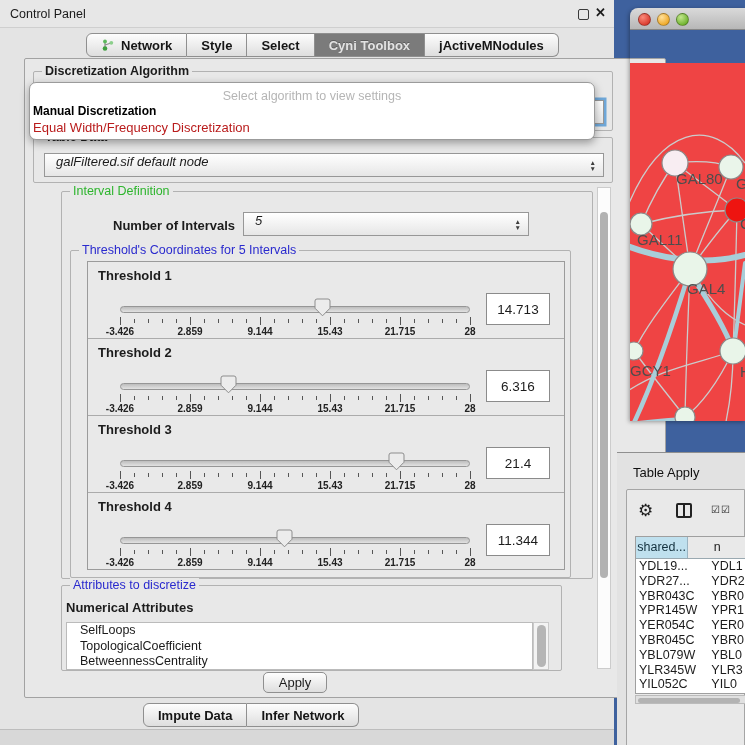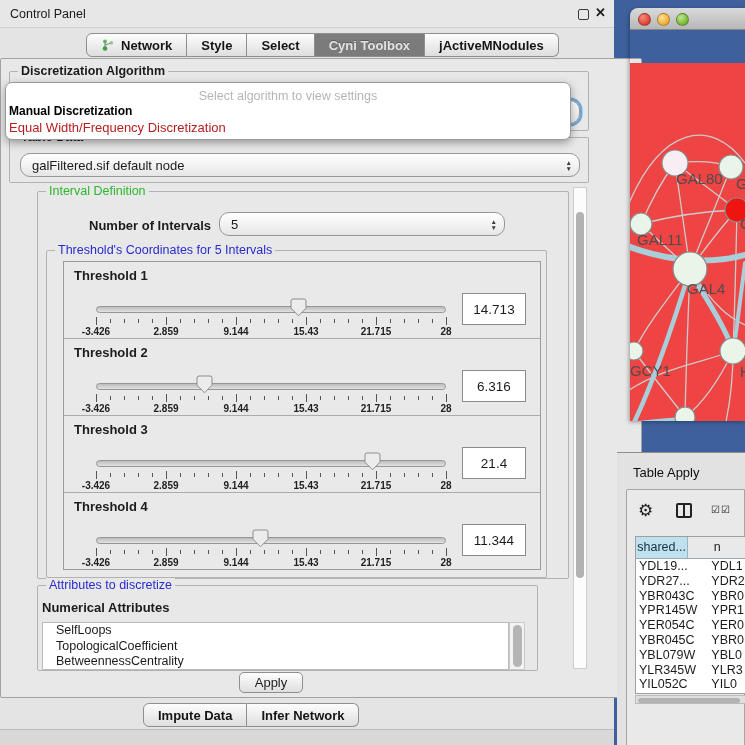--- a/index.html
+++ b/index.html
@@ -15,31 +15,31 @@
   .close-icon { position:absolute; left:595px; top:5px; font-size:13px; font-weight:bold; color:#1b1b1b; }
 
   
   .tabbar { position:absolute; top:33px; left:86px; height:24px; display:flex; }
   .tab { height:24px; display:flex; align-items:center; padding:0 14px; background:linear-gradient(#fdfdfd,#dedede); border:1px solid #8f8f8f; border-left:none; font-size:13px; font-weight:bold; color:#151515; }
   .tab.first { border-left:1px solid #8f8f8f; border-radius:6px 0 0 6px; }
   .tab.last { border-radius:0 6px 6px 0;text-align:right; }
   .tab.selected { background:#7b7b7b; color:#e3e3e3; text-shadow:0 -1px 0 #5c5c5c; }
   .tab .ticon { margin-right:6px; display:inline-flex; }
 
-  .mainpanel { position:absolute; left:0; top:58px; width:642px; height:640px; background:#e8e8e8; border:1px solid #a2a2a2; border-radius:2px; }
+  .mainpanel { position:absolute; left:24px; top:58px; width:642px; height:640px; background:#e8e8e8; border:1px solid #a2a2a2; border-radius:2px; }
 
   
   .group { position:absolute; border:1px solid #b2b2b2; border-radius:2px; }
   .group-title { position:absolute; top:-8px; left:8px; background:#e8e8e8; padding:0 3px; font-size:12.5px; }
   .t-dark { color:#1c1c1c; font-weight:bold; }
   .t-green { color:#2db52d; }
   .t-blue { color:#2a2ace; }
 
   
-  .combo { position:absolute; background:linear-gradient(#ffffff,#e6e6e6); border:1px solid #979797; border-radius:10px; display:flex; align-items:center; padding-left:11px; font-size:13px; }
+  .combo { position:absolute; background:linear-gradient(#ffffff,#e6e6e6); border:1px solid #979797; border-radius:0; display:flex; align-items:flex-start; padding-left:11px; font-size:13px;font-style:italic; }
   .combo.focus { box-shadow:0 0 0 2.5px #6fa7d8; }
   .stepper { position:absolute; right:7px; top:50%; transform:translateY(-50%); display:flex; flex-direction:column; align-items:center; line-height:5.5px; font-size:6.5px; color:#3c3c3c; }
 
   
   .popup { position:absolute; left:4px; top:23px; width:566px; height:58px; background:#ffffff; border:1px solid #9b9b9b; border-radius:7px; box-shadow:0 3px 8px rgba(0,0,0,.35); z-index:40; }
   .popup-prompt { position:absolute; top:6px; left:0; width:100%; text-align:center; color:#b5b5b5; font-size:12.5px; }
   .popup-opt1 { position:absolute; top:21px; left:3px; font-size:12px; font-weight:bold; color:#000; }
   .popup-opt2 { position:absolute; top:37px; left:3px; font-size:13px; color:#b91c1c; }
 
   

